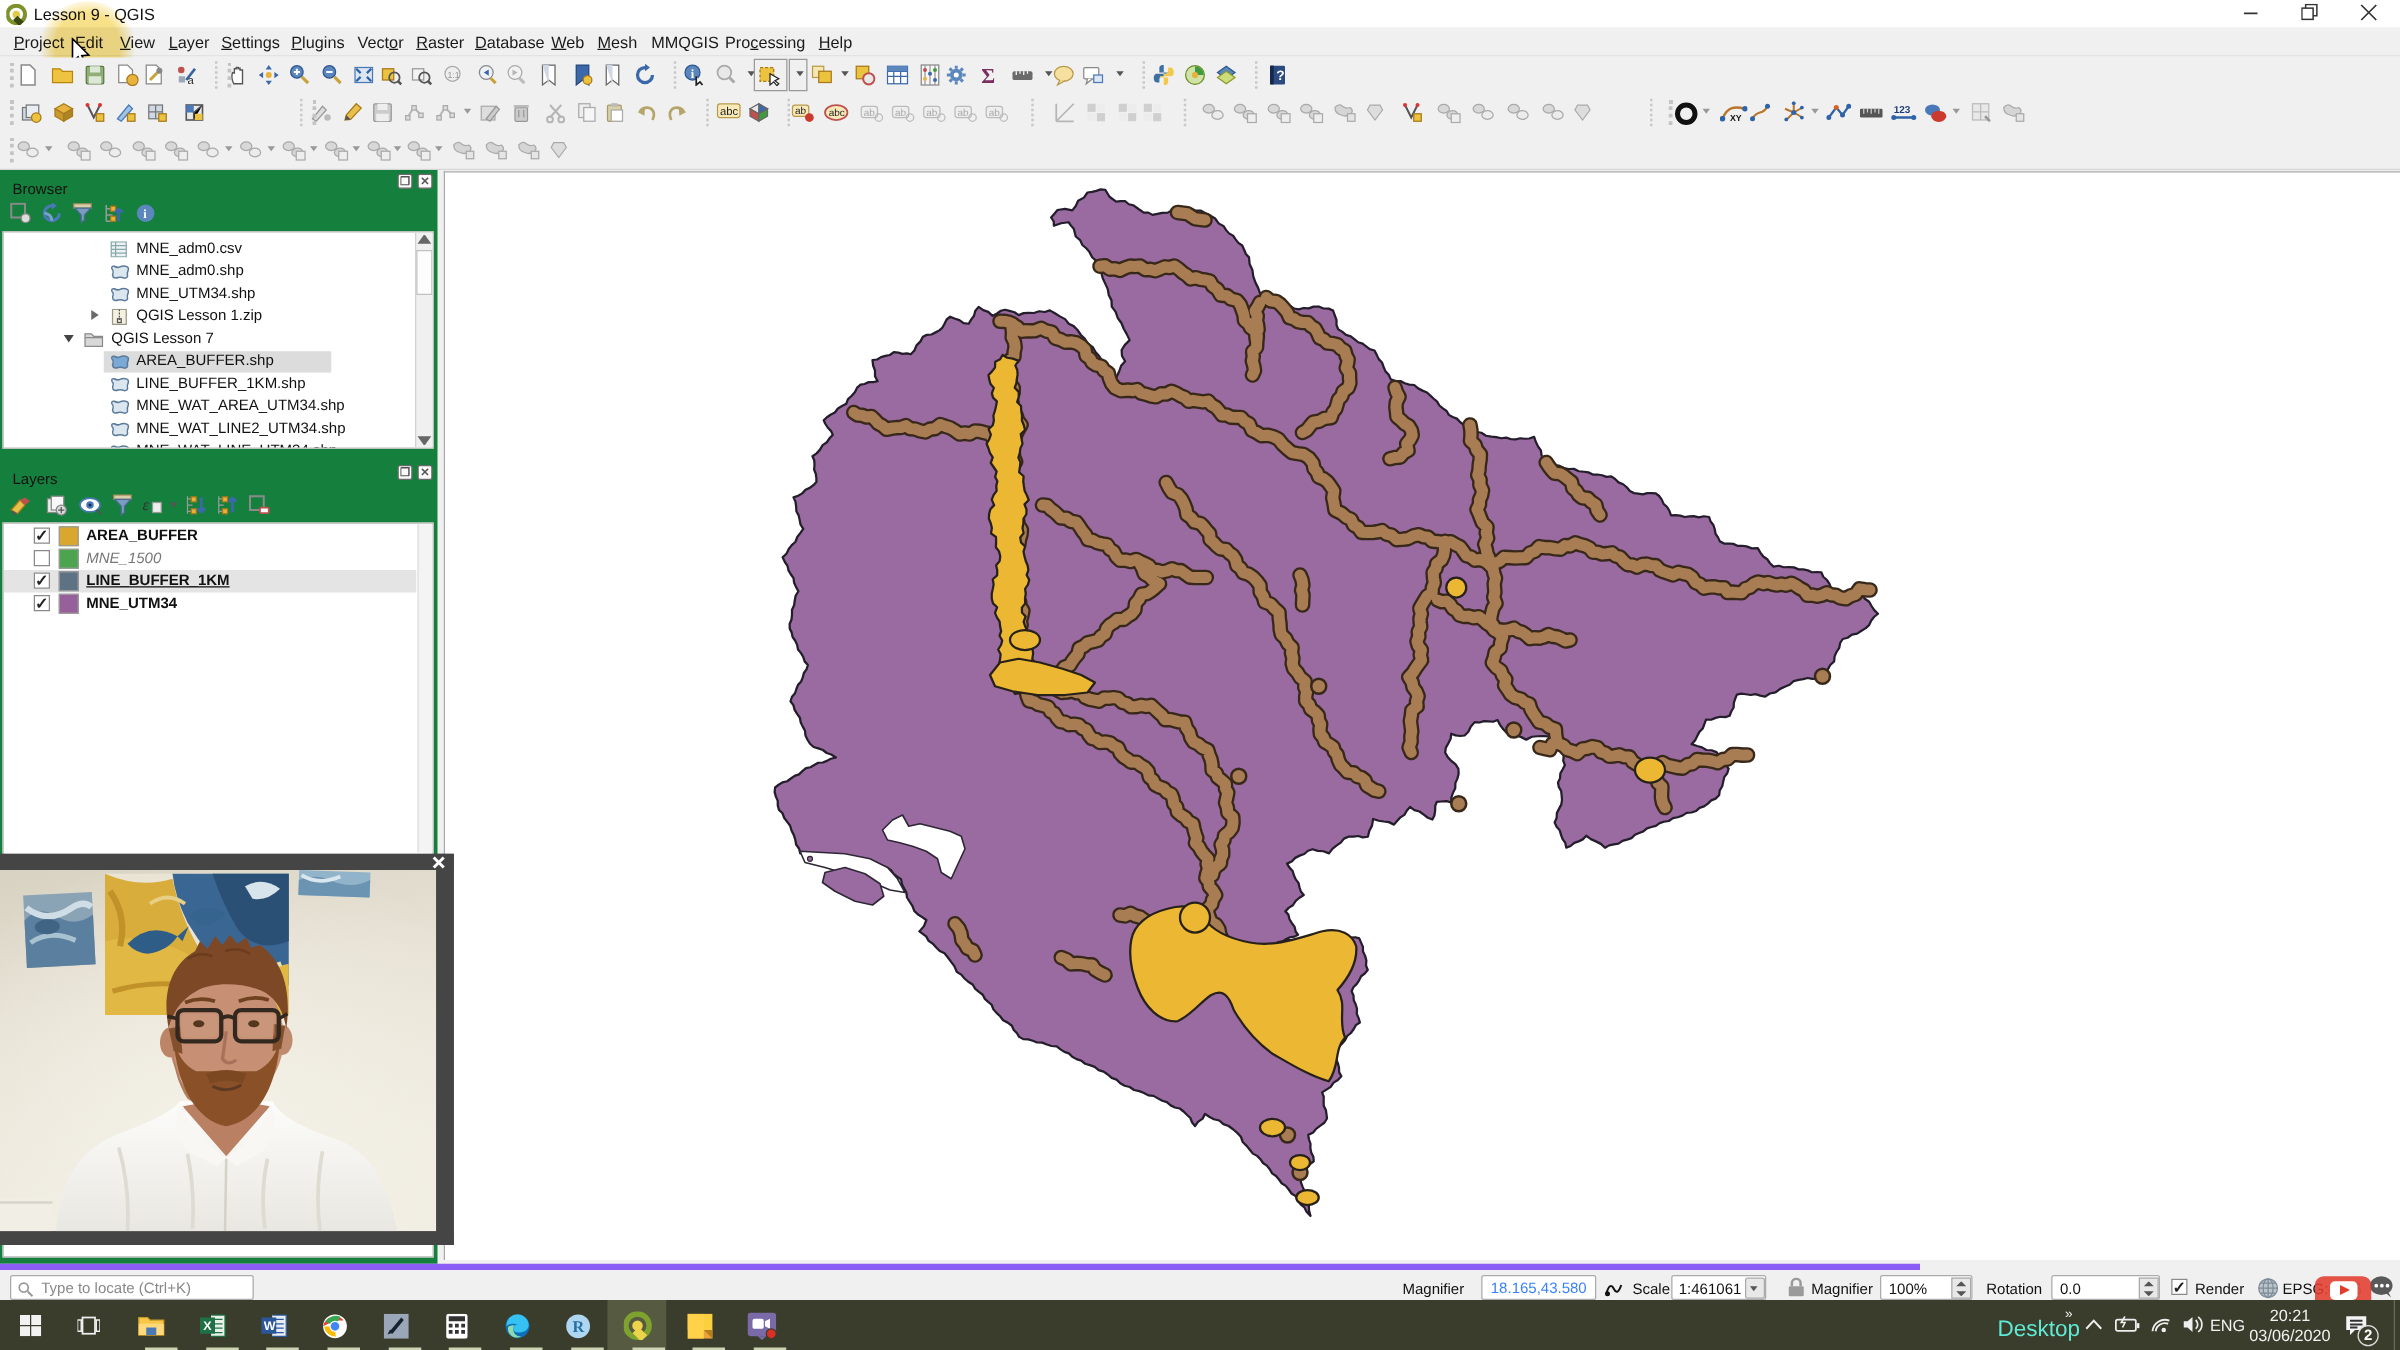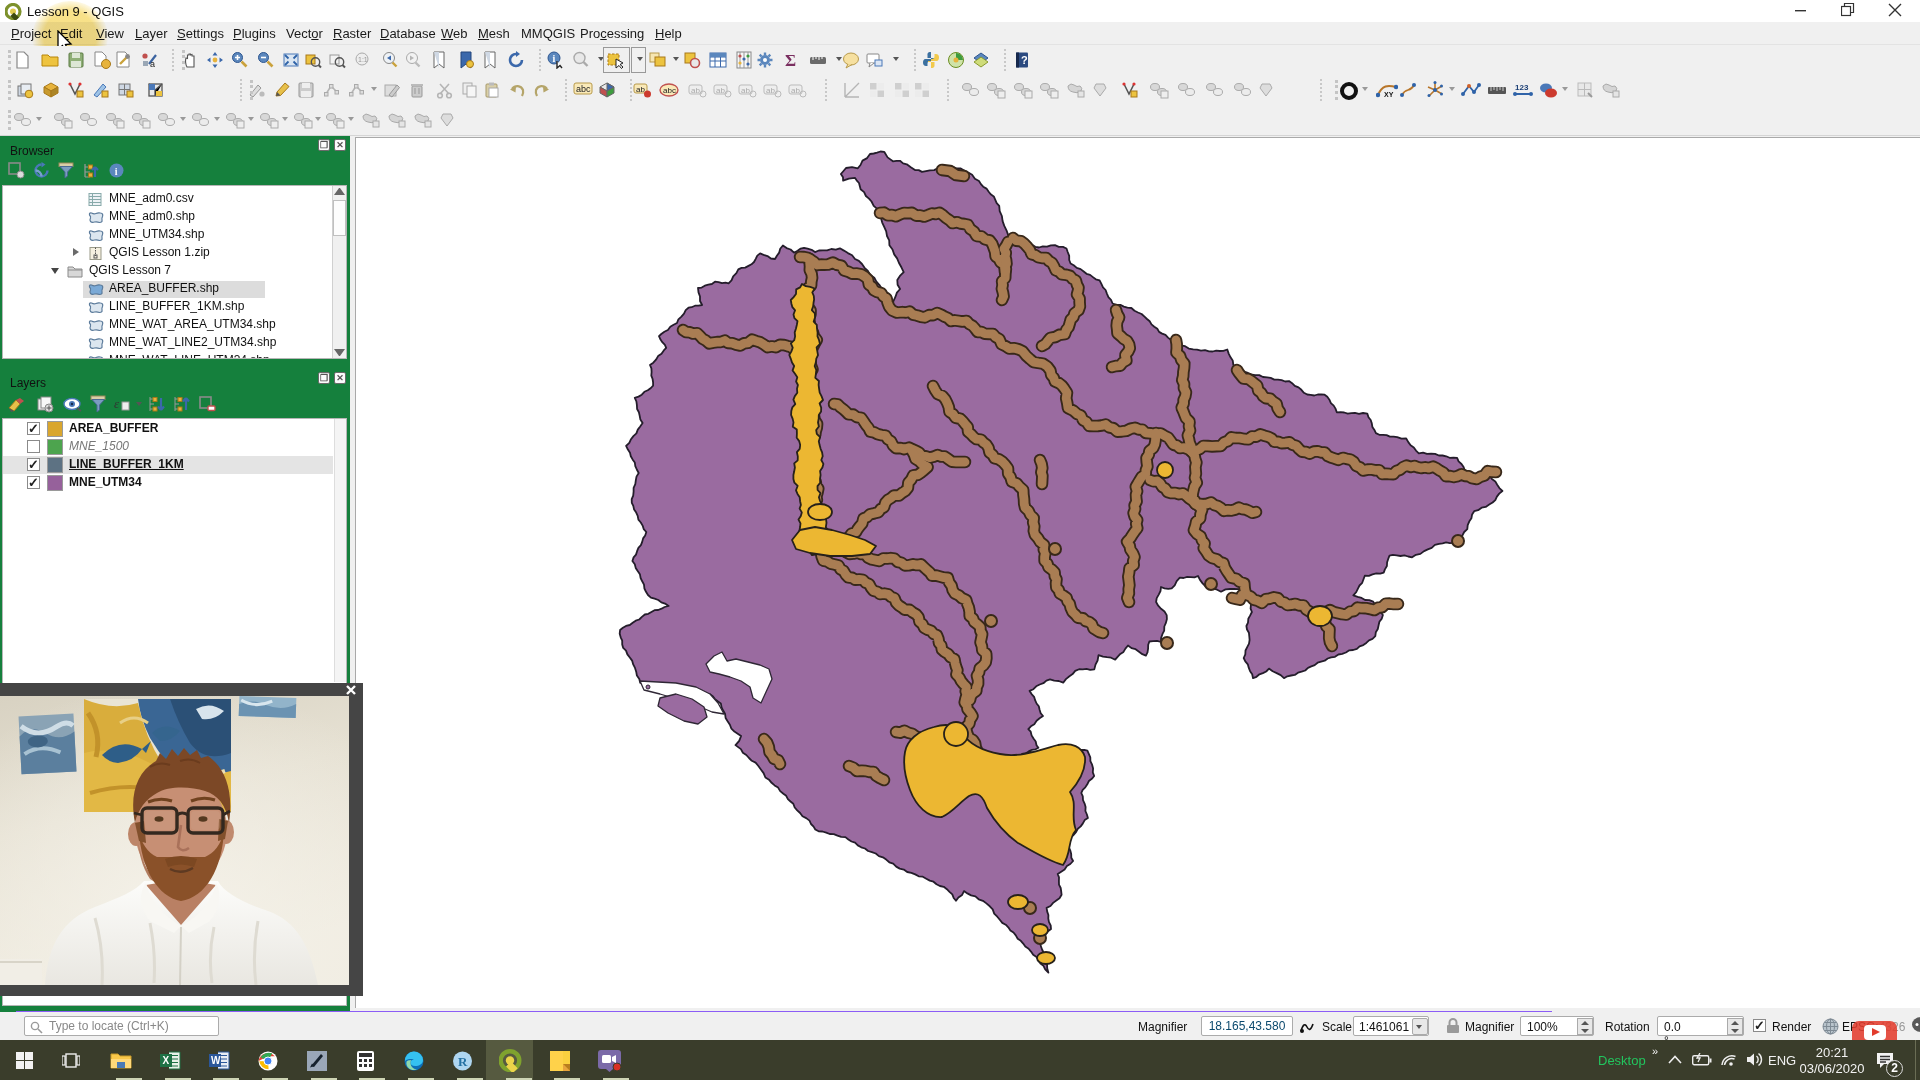--- a/index.html
+++ b/index.html
@@ -16,22 +16,22 @@
 .phead{font-size:12px;color:#111}
 .pbtn{position:absolute;width:12px;height:12px;border:1.4px solid #6a6a6a;border-radius:2px;background:#fbfbfb;color:#555;font-size:9px;line-height:10px;text-align:center;font-weight:bold}
 #btree{position:absolute;left:2px;top:49px;width:345px;height:174px;background:#fff;border:1px solid #b6b6b6;overflow:hidden}
 .trow{position:absolute;height:18px;font-size:12px;color:#111;white-space:nowrap}
 #ltree{position:absolute;left:2px;top:282px;width:345px;height:588px;background:#fff;border:1px solid #b6b6b6;overflow:hidden}
 .cb{position:absolute;width:13px;height:13px;background:#fff;border:1px solid #8a8a8a}
 .cb:after{content:"✓";position:absolute;left:0px;top:-2px;font-size:13px;font-weight:bold;color:#222}
 .cbe:after{content:""}
 .sw{position:absolute;width:16px;height:16px;border:1px solid #9a9a9a}
 #canvasmap{position:absolute;left:355px;top:137px;width:1565px;height:871px;background:#fff;border-left:1px solid #a9a9a9;border-top:1px solid #a9a9a9}
-#statusbar{position:absolute;left:16px;top:1011px;width:1536px;height:29px;background:#f0f0f0;border-top:1px solid #8b5cf6;font-size:12px;color:#111}
-.sbox{position:absolute;background:#fff;border:1px solid #ababab;border-radius:2px;height:20px;top:4px;font-size:12px;color:#0c4a6e}
+#statusbar{position:absolute;left:0;top:1011px;width:1536px;height:29px;background:#f0f0f0;border-top:5px solid #8b5cf6;font-size:12px;color:#111}
+.sbox{position:absolute;background:#fff;border:1px solid #ababab;border-radius:2px;height:20px;top:4px;font-size:12px;color:#3b82f6}
 #taskbar{position:absolute;left:0;top:1040px;width:1920px;height:40px;background:#3a3d2b}
 .tkline{position:absolute;bottom:0;left:12px;width:26px;height:2px;background:#cdd4b4}
 #webcam{position:absolute;left:0;top:683px;width:363px;height:313px;background:#454545}
 </style></head>
 <body>
 
 <div id="titlebar">
  <svg class="abs" style="left:5px;top:3px" width="17" height="17" viewBox="0 0 17 17">
       <circle cx="8" cy="8.5" r="7" fill="none" stroke="#7d912c" stroke-width="3.2"></circle>
       <circle cx="8" cy="8.5" r="3" fill="#e0ca4e"></circle>
@@ -1048,21 +1048,21 @@
 <div class="tkline" style="left:165px"></div>
 <div class="tkline" style="left:213px"></div>
 <div class="tkline" style="left:262px"></div>
 <div class="tkline" style="left:311px"></div>
 <div class="tkline" style="left:359px"></div>
 <div class="tkline" style="left:408px"></div>
 <div class="tkline" style="left:457px"></div>
 <div class="tkline" style="left:506px"></div>
 <div class="tkline" style="left:554px"></div>
 <div class="tkline" style="left:603px"></div>
-<div class="abs" style="left:1598px;top:13px;font-size:13px;color:#22c55e">Desktop</div>
+<div class="abs" style="left:1598px;top:13px;font-size:18px;color:#5eead4">Desktop</div>
 <div class="abs" style="left:1652px;top:5px;font-size:11px;color:#f2f2f2">»</div>
 <svg class="abs" style="left:1668px;top:15px" width="14" height="9">
       <path d="M1 8 L7 1.5 L13 8" fill="none" stroke="#eee" stroke-width="1.6"></path>
     </svg>
 <svg class="abs" style="left:1692px;top:13px" width="20" height="13" viewBox="0 0 20 13">
       <rect x="0.7" y="2.7" width="16" height="9" rx="1.5" fill="none" stroke="#eee" stroke-width="1.4"></rect>
       <rect x="17.5" y="5.5" width="2" height="4" fill="#eee"></rect>
       <path d="M8 0 L5 5 H8 L6 9" stroke="#eee" stroke-width="1.3" fill="none"></path>
     </svg>
 <svg class="abs" style="left:1720px;top:12px" width="17" height="14" viewBox="0 0 17 14">

